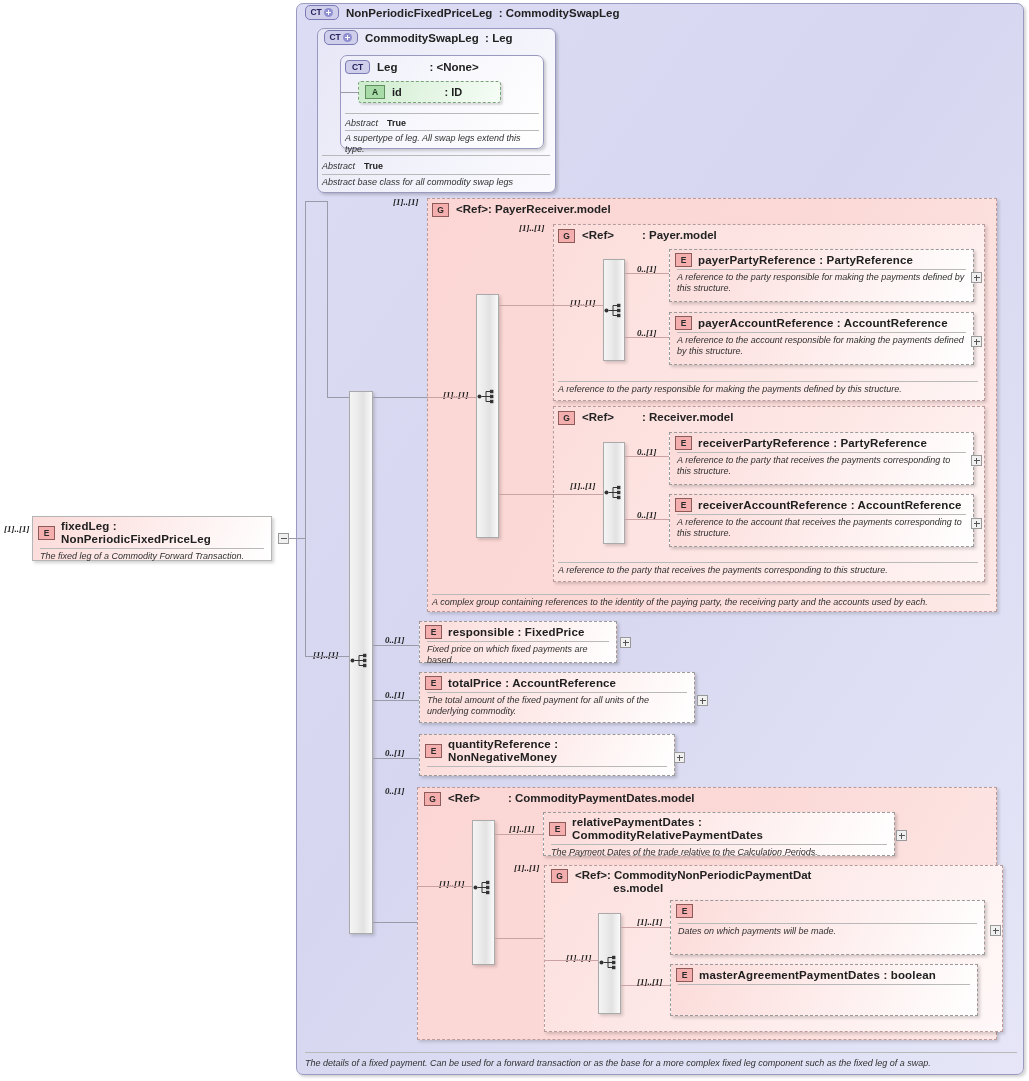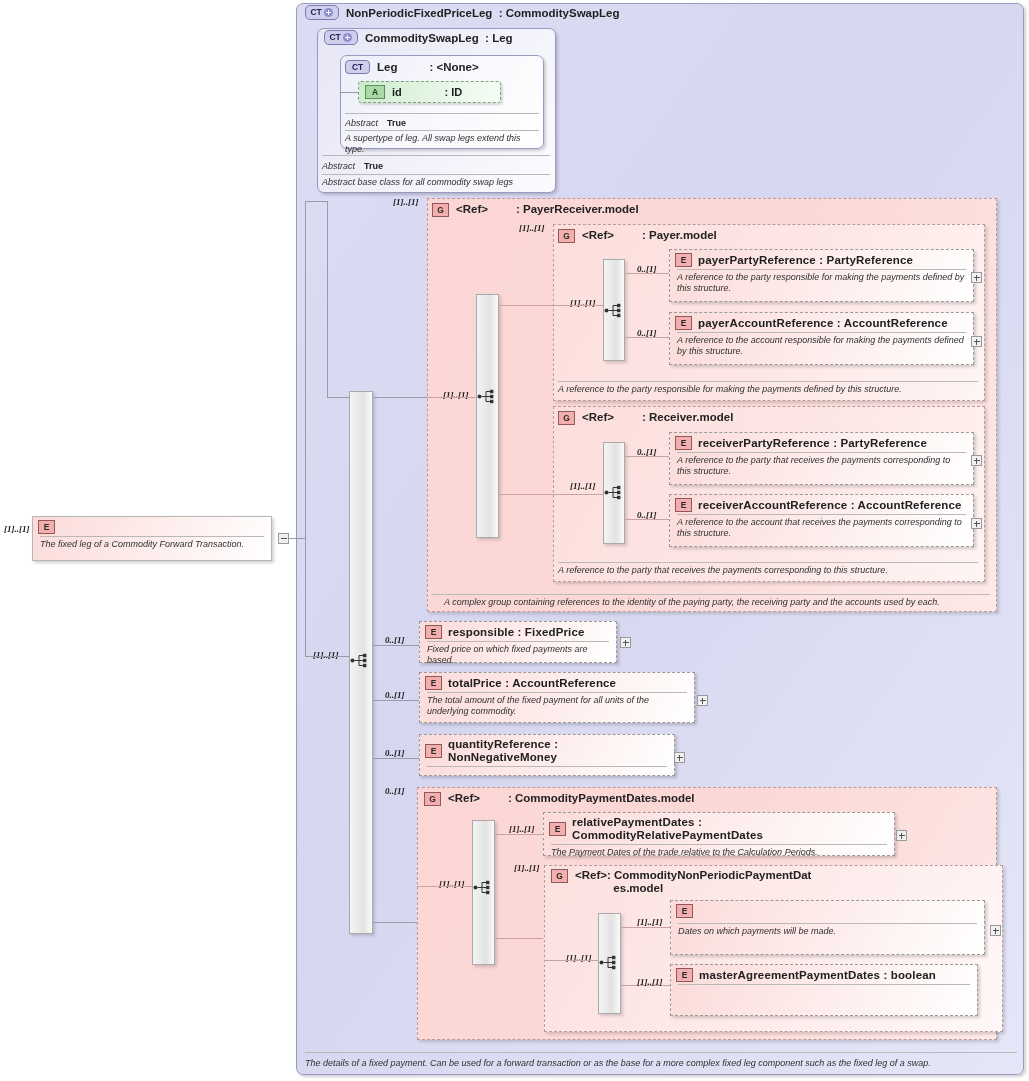--- a/index.html
+++ b/index.html
@@ -138,20 +138,21 @@
     <span class="k">Abstract</span>
     <span class="v">True</span>
   </div>
   <div class="sep" style="left:345px;top:130px;width:194px;"></div>
   <div class="cap" style="left:345px;top:133px;width:196px;">A supertype of leg. All swap legs extend this type.</div>
 
   <div class="card" style="left:4px;top:524px;">[1]..[1]</div>
   <div class="e-box solid" style="left:32px;top:516px;width:240px;height:45px;">
     <div class="e-head">
       <span class="badge badge-e">E</span>
+      <span class="e-title">fixedLeg : NonPeriodicFixedPriceLeg</span>
     </div>
     <div class="e-rule"></div>
     <div class="e-desc">The fixed leg of a Commodity Forward Transaction.</div>
   </div>
   <div class="pm" style="left:278px;top:533px;"></div>
   <div class="ln-h" style="left:289px;top:538px;width:16px;"></div>
 
   <div class="seqbar" style="left:349px;top:391px;width:24px;height:543px;"></div>
   <svg class="seqicon" style="left:350px;top:652px;" viewBox="0 0 22 17">
     <circle cx="2.5" cy="8.5" r="2" fill="#333"></circle>
@@ -166,25 +167,25 @@
   <div class="ln-h" style="left:305px;top:656px;width:44px;"></div>
 
   <div class="ln-h" style="left:305px;top:201px;width:22px;"></div>
   <div class="ln-v" style="left:327px;top:201px;height:196px;"></div>
   <div class="ln-h" style="left:327px;top:397px;width:22px;"></div>
 
   <div class="g-box abs" style="left:427px;top:198px;width:570px;height:414px;"></div>
   <div class="g-head" style="left:432px;top:203px;">
     <span class="badge badge-g">G</span>
     <span class="txt">&lt;Ref&gt;</span>
-    <span class="txt" style="margin-left:28px;">: PayerReceiver.model</span>
+    <span class="txt" style="">: PayerReceiver.model</span>
   </div>
   <div class="card" style="left:393px;top:197px;">[1]..[1]</div>
   <div class="sep" style="left:432px;top:594px;width:558px;"></div>
-  <div class="cap" style="left:444px;top:597px;width:560px;">A complex group containing references to the identity of the paying party, the receiving party and the accounts used by each.</div>
+  <div class="cap" style="left:432px;top:597px;width:560px;">A complex group containing references to the identity of the paying party, the receiving party and the accounts used by each.</div>
 
   <div class="seqbar" style="left:476px;top:294px;width:23px;height:244px;"></div>
   <svg class="seqicon" style="left:477px;top:388px;" viewBox="0 0 22 17">
     <circle cx="2.5" cy="8.5" r="2" fill="#333"></circle>
     <path d="M4.5 8.5 H9 M9 3.5 V13.5 M9 3.5 H13 M9 8.5 H13 M9 13.5 H13" stroke="#333" stroke-width="1" fill="none"></path>
     <rect x="13" y="1.8" width="3.4" height="3.4" fill="#333"></rect>
     <rect x="13" y="6.8" width="3.4" height="3.4" fill="#333"></rect>
     <rect x="13" y="11.8" width="3.4" height="3.4" fill="#333"></rect>
   </svg>
   <div class="card" style="left:443px;top:390px;">[1]..[1]</div>

